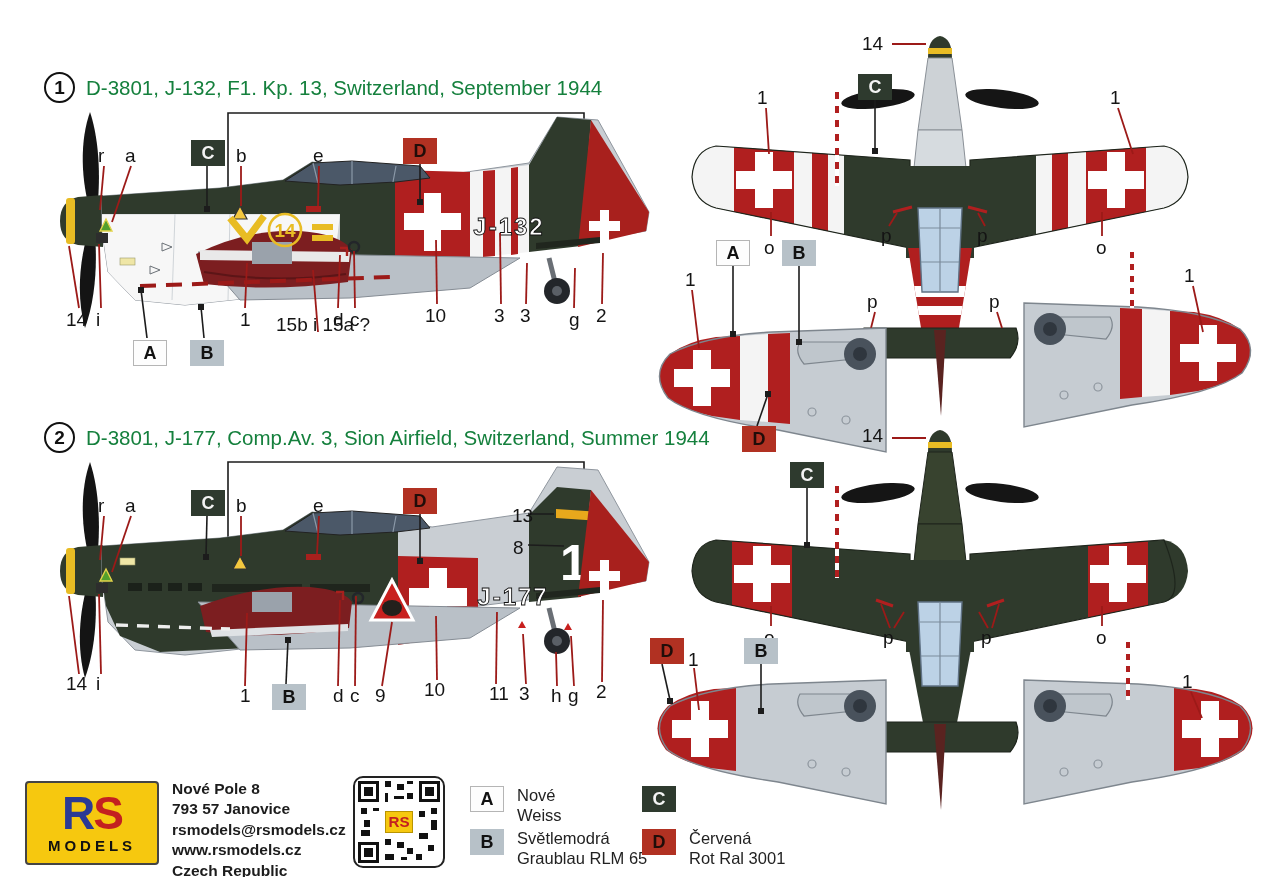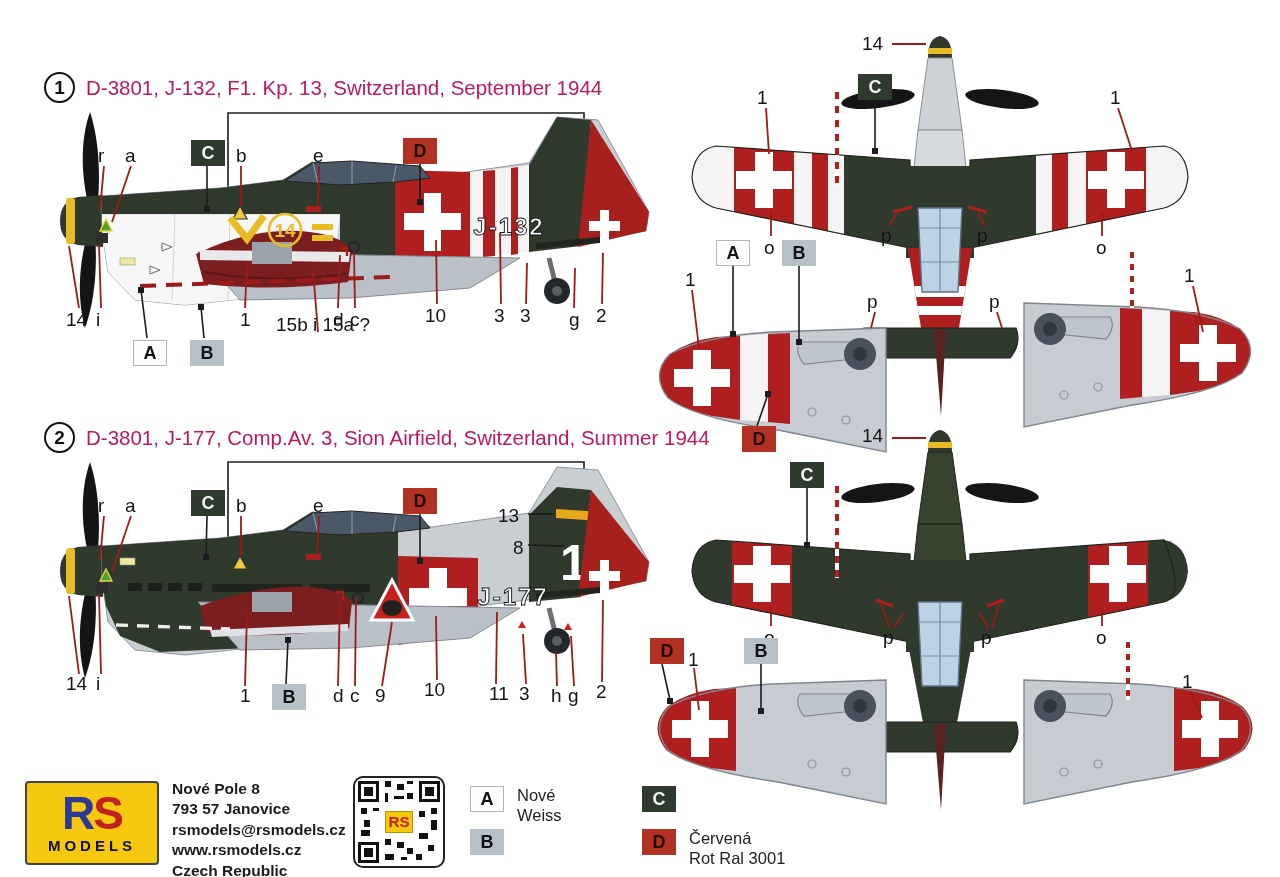--- a/index.html
+++ b/index.html
@@ -15,21 +15,21 @@
        font-weight:bold;font-size:18px;box-sizing:border-box}
   .box-s{position:static;width:34px;height:26px;display:flex;align-items:center;justify-content:center;
        font-weight:bold;font-size:18px;box-sizing:border-box;flex:0 0 34px}
   .box-a{background:#fdfdfd;border:1px solid #b5b5b5;color:#111}
   .box-b{background:#b7c1c8;color:#111}
   .box-c{background:#2e3a2e;color:#f4f4f4}
   .box-d{background:#b13122;color:#200d09}
   .hdr{position:absolute;display:flex;align-items:center;gap:11px}
   .numc{width:27px;height:27px;border:2px solid #111;border-radius:50%;display:flex;align-items:center;
         justify-content:center;font-weight:bold;font-size:19px}
-  .title{font-size:20.5px;color:#be185d}
+  .title{font-size:20.5px;color:#15803d}
   .logo{position:absolute;left:25px;top:781px;width:134px;height:84px;background:#f6c80f;border:2px solid #444;
         border-radius:4px;display:flex;flex-direction:column;align-items:center;justify-content:center;box-sizing:border-box}
   .logo-rs{font-size:46px;font-weight:800;line-height:.92;letter-spacing:-2px}
   .logo-rs .r{color:#2b3a94}.logo-rs .s{color:#c32020}
   .logo-models{font-size:15px;font-weight:800;letter-spacing:4px;color:#111;margin-top:2px}
   .addr{position:absolute;left:172px;top:779px;font-size:15.5px;font-weight:bold;line-height:1.32;color:#1c1c1c}
   .qr{position:absolute;left:353px;top:776px;width:92px;height:92px;border:2px solid #222;border-radius:10px;
       background:#fff;box-sizing:border-box}
   .leg-row{position:absolute;display:flex;gap:13px;align-items:flex-start}
   .leg-text{font-size:16.5px;line-height:1.2;color:#222}
@@ -403,21 +403,21 @@
 <div class="box box-b" style="left:782px;top:240px">B</div>
 <div class="box box-d" style="left:742px;top:426px">D</div>
 <span class="co" style="left:1184px;top:266px">1</span>
 
 <span class="co" style="left:98px;top:496px">r</span>
 <span class="co" style="left:125px;top:496px">a</span>
 <div class="box box-c" style="left:191px;top:490px">C</div>
 <span class="co" style="left:236px;top:496px">b</span>
 <span class="co" style="left:313px;top:496px">e</span>
 <div class="box box-d" style="left:403px;top:488px">D</div>
-<span class="co" style="left:498px;top:506px">13</span>
+<span class="co" style="left:512px;top:506px">13</span>
 <span class="co" style="left:513px;top:538px">8</span>
 <span class="co" style="left:66px;top:674px">14</span>
 <span class="co" style="left:96px;top:674px">i</span>
 <span class="co" style="left:240px;top:686px">1</span>
 <div class="box box-b" style="left:272px;top:684px">B</div>
 <span class="co" style="left:333px;top:686px">d</span>
 <span class="co" style="left:350px;top:686px">c</span>
 <span class="co" style="left:375px;top:686px">9</span>
 <span class="co" style="left:424px;top:680px">10</span>
 <span class="co" style="left:489px;top:684px">11</span>
@@ -494,20 +494,24 @@
 
 <div class="leg-row" style="left:470px;top:786px">
   <div class="box-s box-a">A</div>
   <div class="leg-text">
     <div>Nové</div>
     <div>Weiss</div>
   </div>
 </div>
 <div class="leg-row" style="left:470px;top:829px">
   <div class="box-s box-b">B</div>
+  <div class="leg-text">
+    <div>Světlemodrá</div>
+    <div>Graublau RLM 65</div>
+  </div>
 </div>
 <div class="leg-row" style="left:642px;top:786px">
   <div class="box-s box-c">C</div>
 </div>
 <div class="leg-row" style="left:642px;top:829px">
   <div class="box-s box-d">D</div>
   <div class="leg-text">
     <div>Červená</div>
     <div>Rot Ral 3001</div>
   </div>

